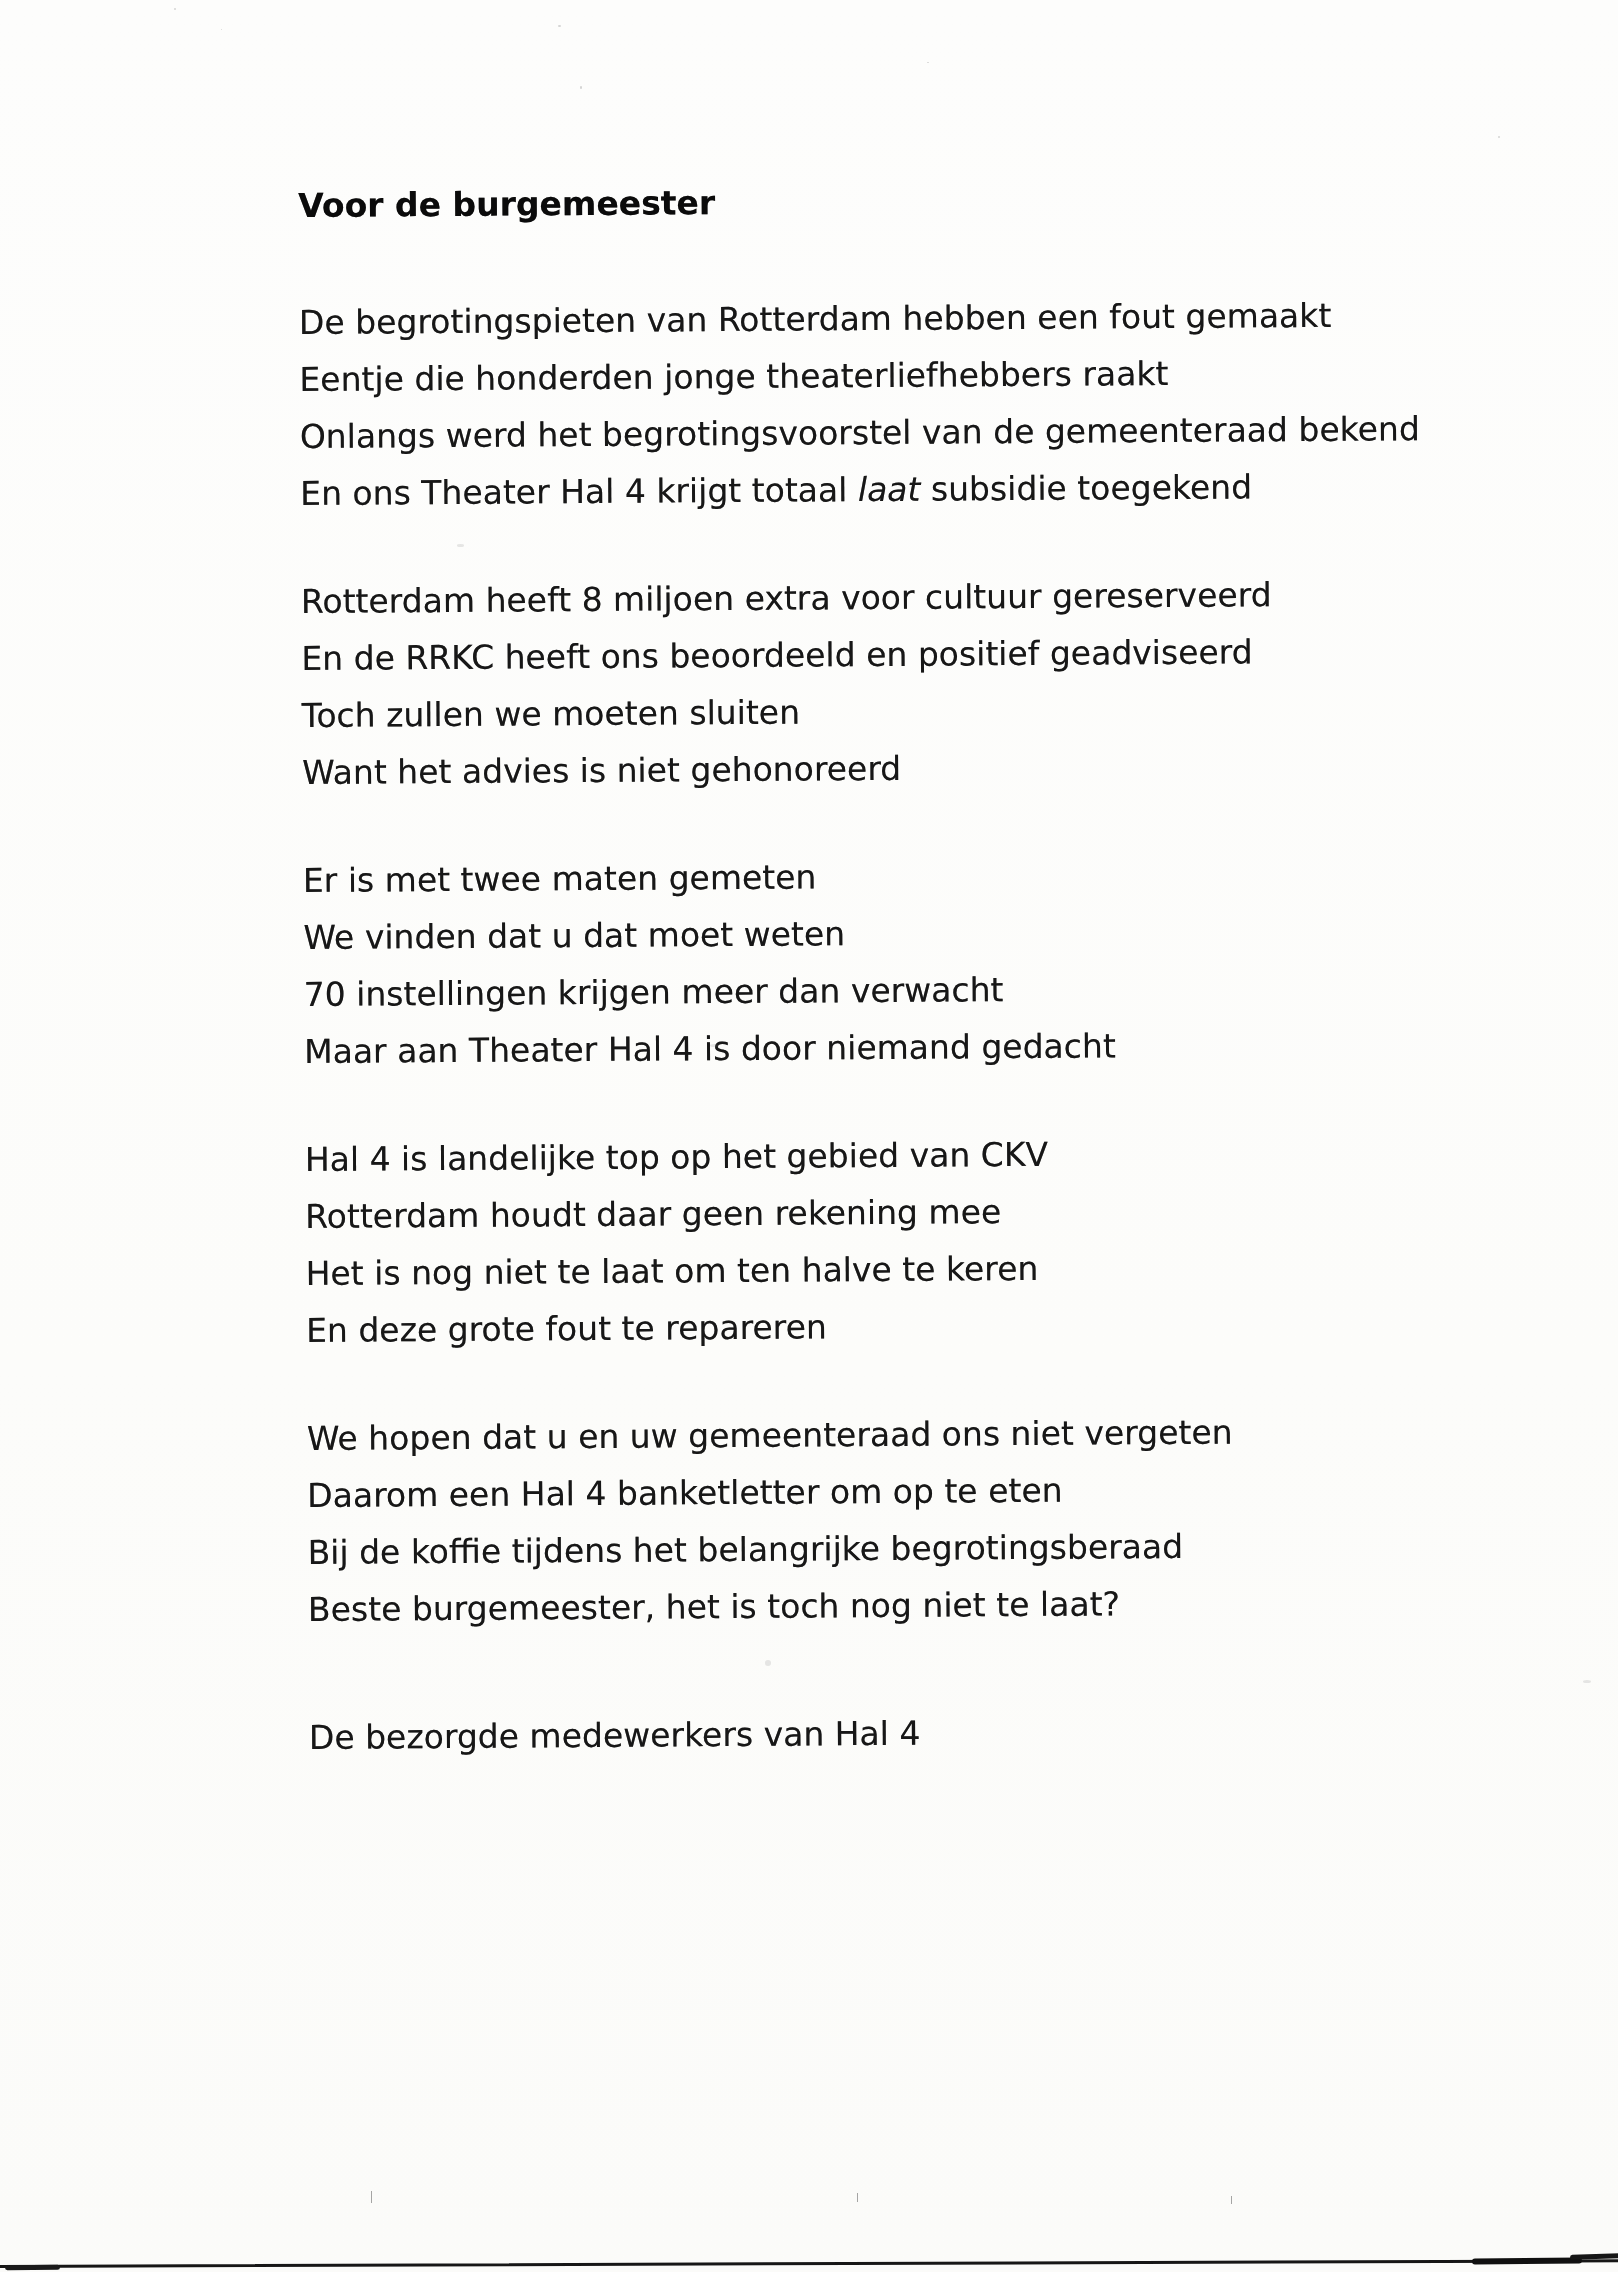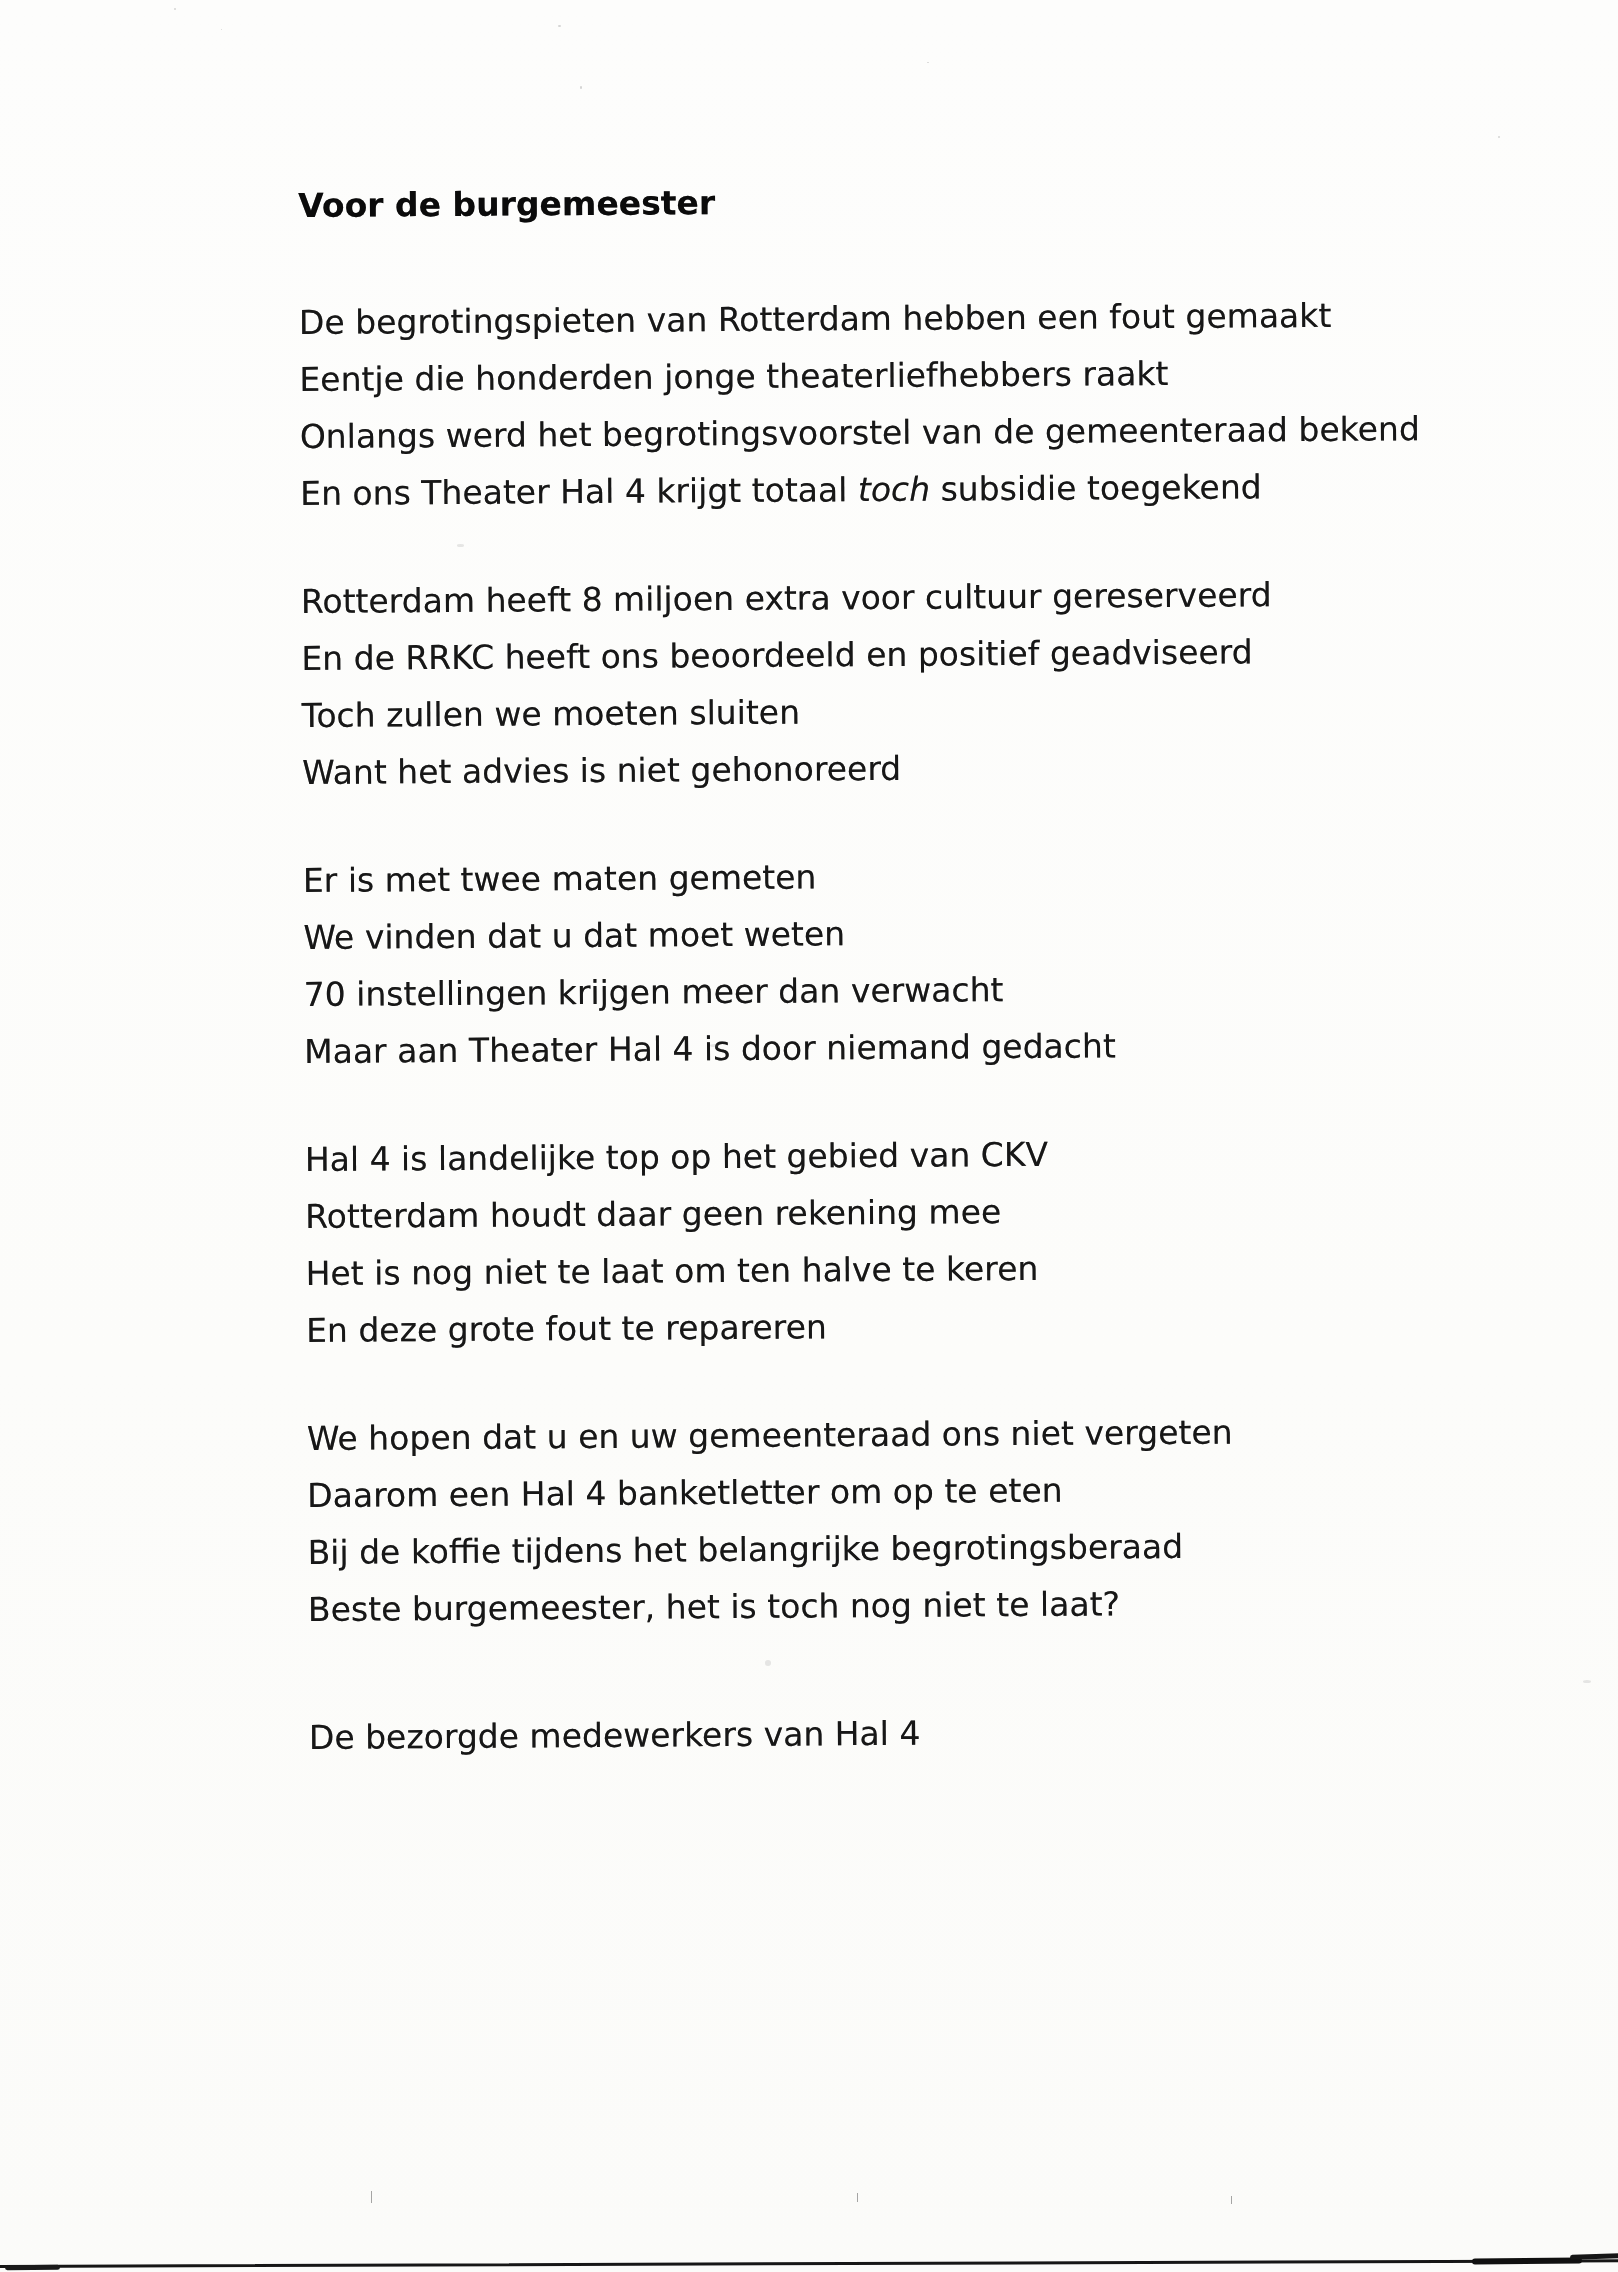--- a/index.html
+++ b/index.html
@@ -116,21 +116,21 @@
 <div class="sheet">
 
   <div class="content">
 
     <p class="doc-title">Voor de burgemeester</p>
 
     <div class="stanza">
       <p class="line">De begrotingspieten van Rotterdam hebben een fout gemaakt</p>
       <p class="line">Eentje die honderden jonge theaterliefhebbers raakt</p>
       <p class="line">Onlangs werd het begrotingsvoorstel van de gemeenteraad bekend</p>
-      <p class="line"><span>En ons Theater Hal 4 krijgt totaal </span><em>toch</em><span> subsidie toegekend</span></p>
+      <p class="line"><span>En ons Theater Hal 4 krijgt totaal </span><em>laat</em><span> subsidie toegekend</span></p>
     </div>
 
     <div class="stanza">
       <p class="line">Rotterdam heeft 8 miljoen extra voor cultuur gereserveerd</p>
       <p class="line">En de RRKC heeft ons beoordeeld en positief geadviseerd</p>
       <p class="line">Toch zullen we moeten sluiten</p>
       <p class="line">Want het advies is niet gehonoreerd</p>
     </div>
 
     <div class="stanza">

